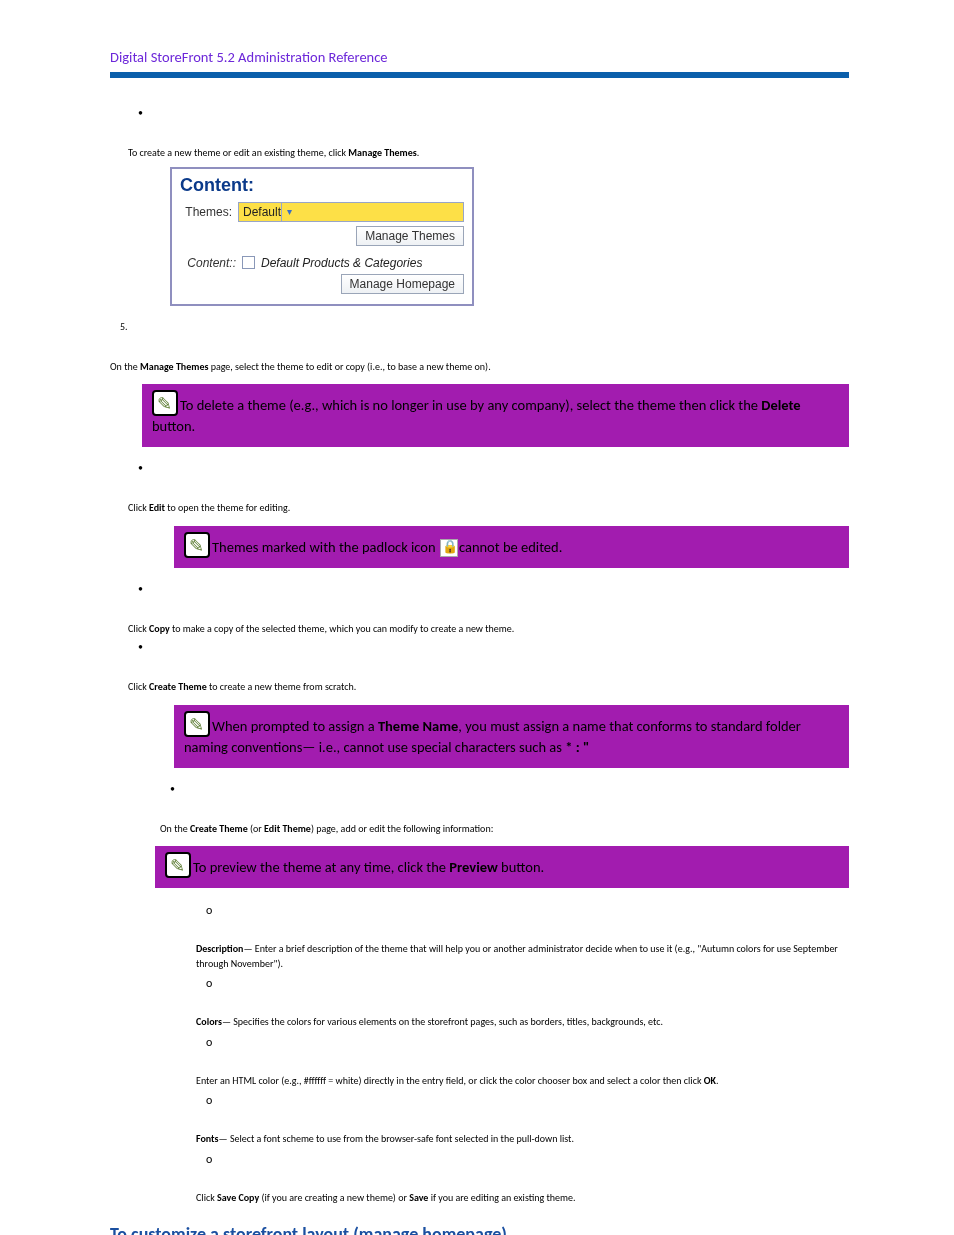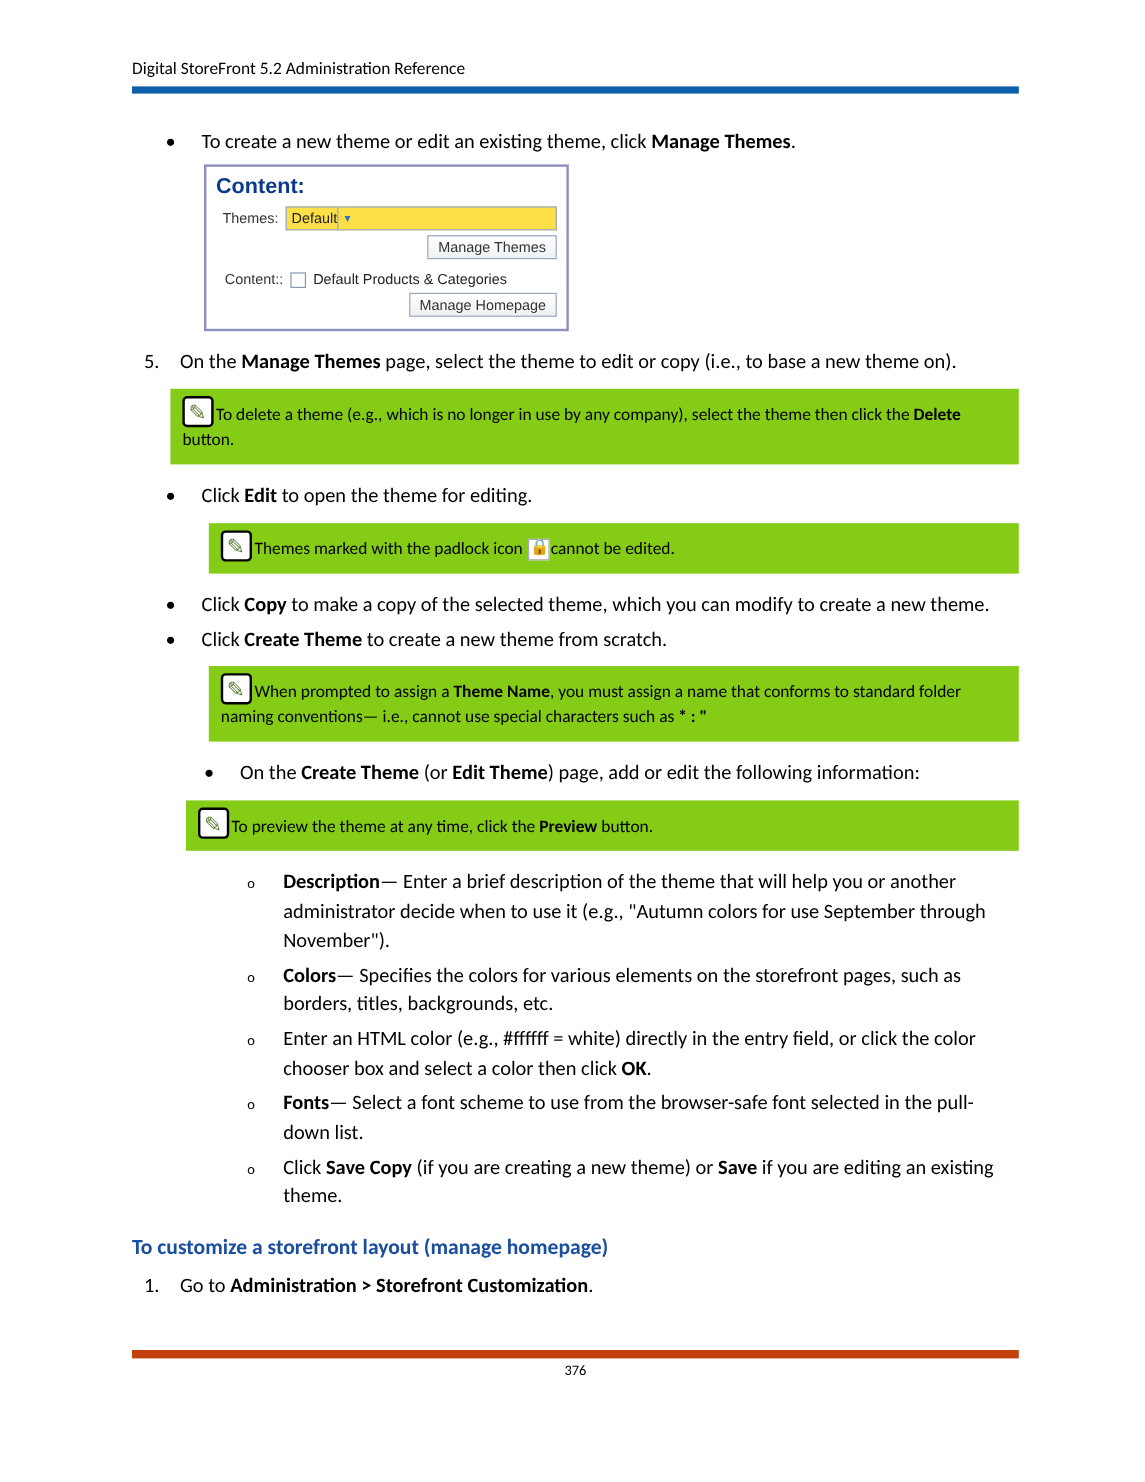--- a/index.html
+++ b/index.html
@@ -9,49 +9,50 @@
     background: #ffffff;
     font-family: Calibri, "Segoe UI", Arial, sans-serif;
     color: #000;
     width: 954px;
   }
   .page {
     padding: 48px 105px 40px 110px;
   }
   .header-title {
     font-size: 14.5px;
-    color: #000000;
+    color: #6d28d9;
     margin-bottom: 6px;
   }
   .header-rule {
     height: 6px;
     background: #0b5fab;
     margin-bottom: 28px;
   }
   .li-row {
     display: flex;
-    font-size: 17px;
+    font-size: 10px;
     line-height: 1.45;
     margin-bottom: 4px;
+    flex-direction: column;
   }
   .li-marker {
     width: 40px;
     flex: 0 0 40px;
     text-align: left;
     padding-left: 10px;
   }
   .li-marker.dot::before { content: "•"; }
   .li-marker.circ::before { content: "o"; font-size: 12px; }
   .li-body { flex: 1; }
   .lvl1 { margin-left: 18px; }
   .lvl2 { margin-left: 50px; }
   .lvl3 { margin-left: 86px; }
 
   .note-box {
-    background: #84cc16;
+    background: #a21caf;
     padding: 6px 10px 10px 10px;
     margin: 10px 0 14px 32px;
     font-size: 14.5px;
     line-height: 1.45;
   }
   .note-box.lvl2 { margin-left: 64px; }
   .note-box.lvl3 { margin-left: 45px; }
 
   .pencil-icon {
     display: inline-block;
@@ -142,21 +143,21 @@
   .ss-btn-row { display: flex; justify-content: flex-end; margin-bottom: 10px; }
   .ss-checkbox {
     display: inline-block;
     width: 13px;
     height: 13px;
     border: 1px solid #8a98b8;
     background: #fff;
     margin-right: 6px;
     vertical-align: middle;
   }
-  .ss-content-row { display:flex; align-items:flex-end; }
+  .ss-content-row { display:flex; align-items:flex-start;font-style:italic; }
 
   .section-title {
     color: #1a4fa0;
     font-weight: bold;
     font-size: 18px;
     margin: 18px 0 10px 0;
   }
   .footer {
     border-top: 7px solid #c2410c;
     text-align: center;

